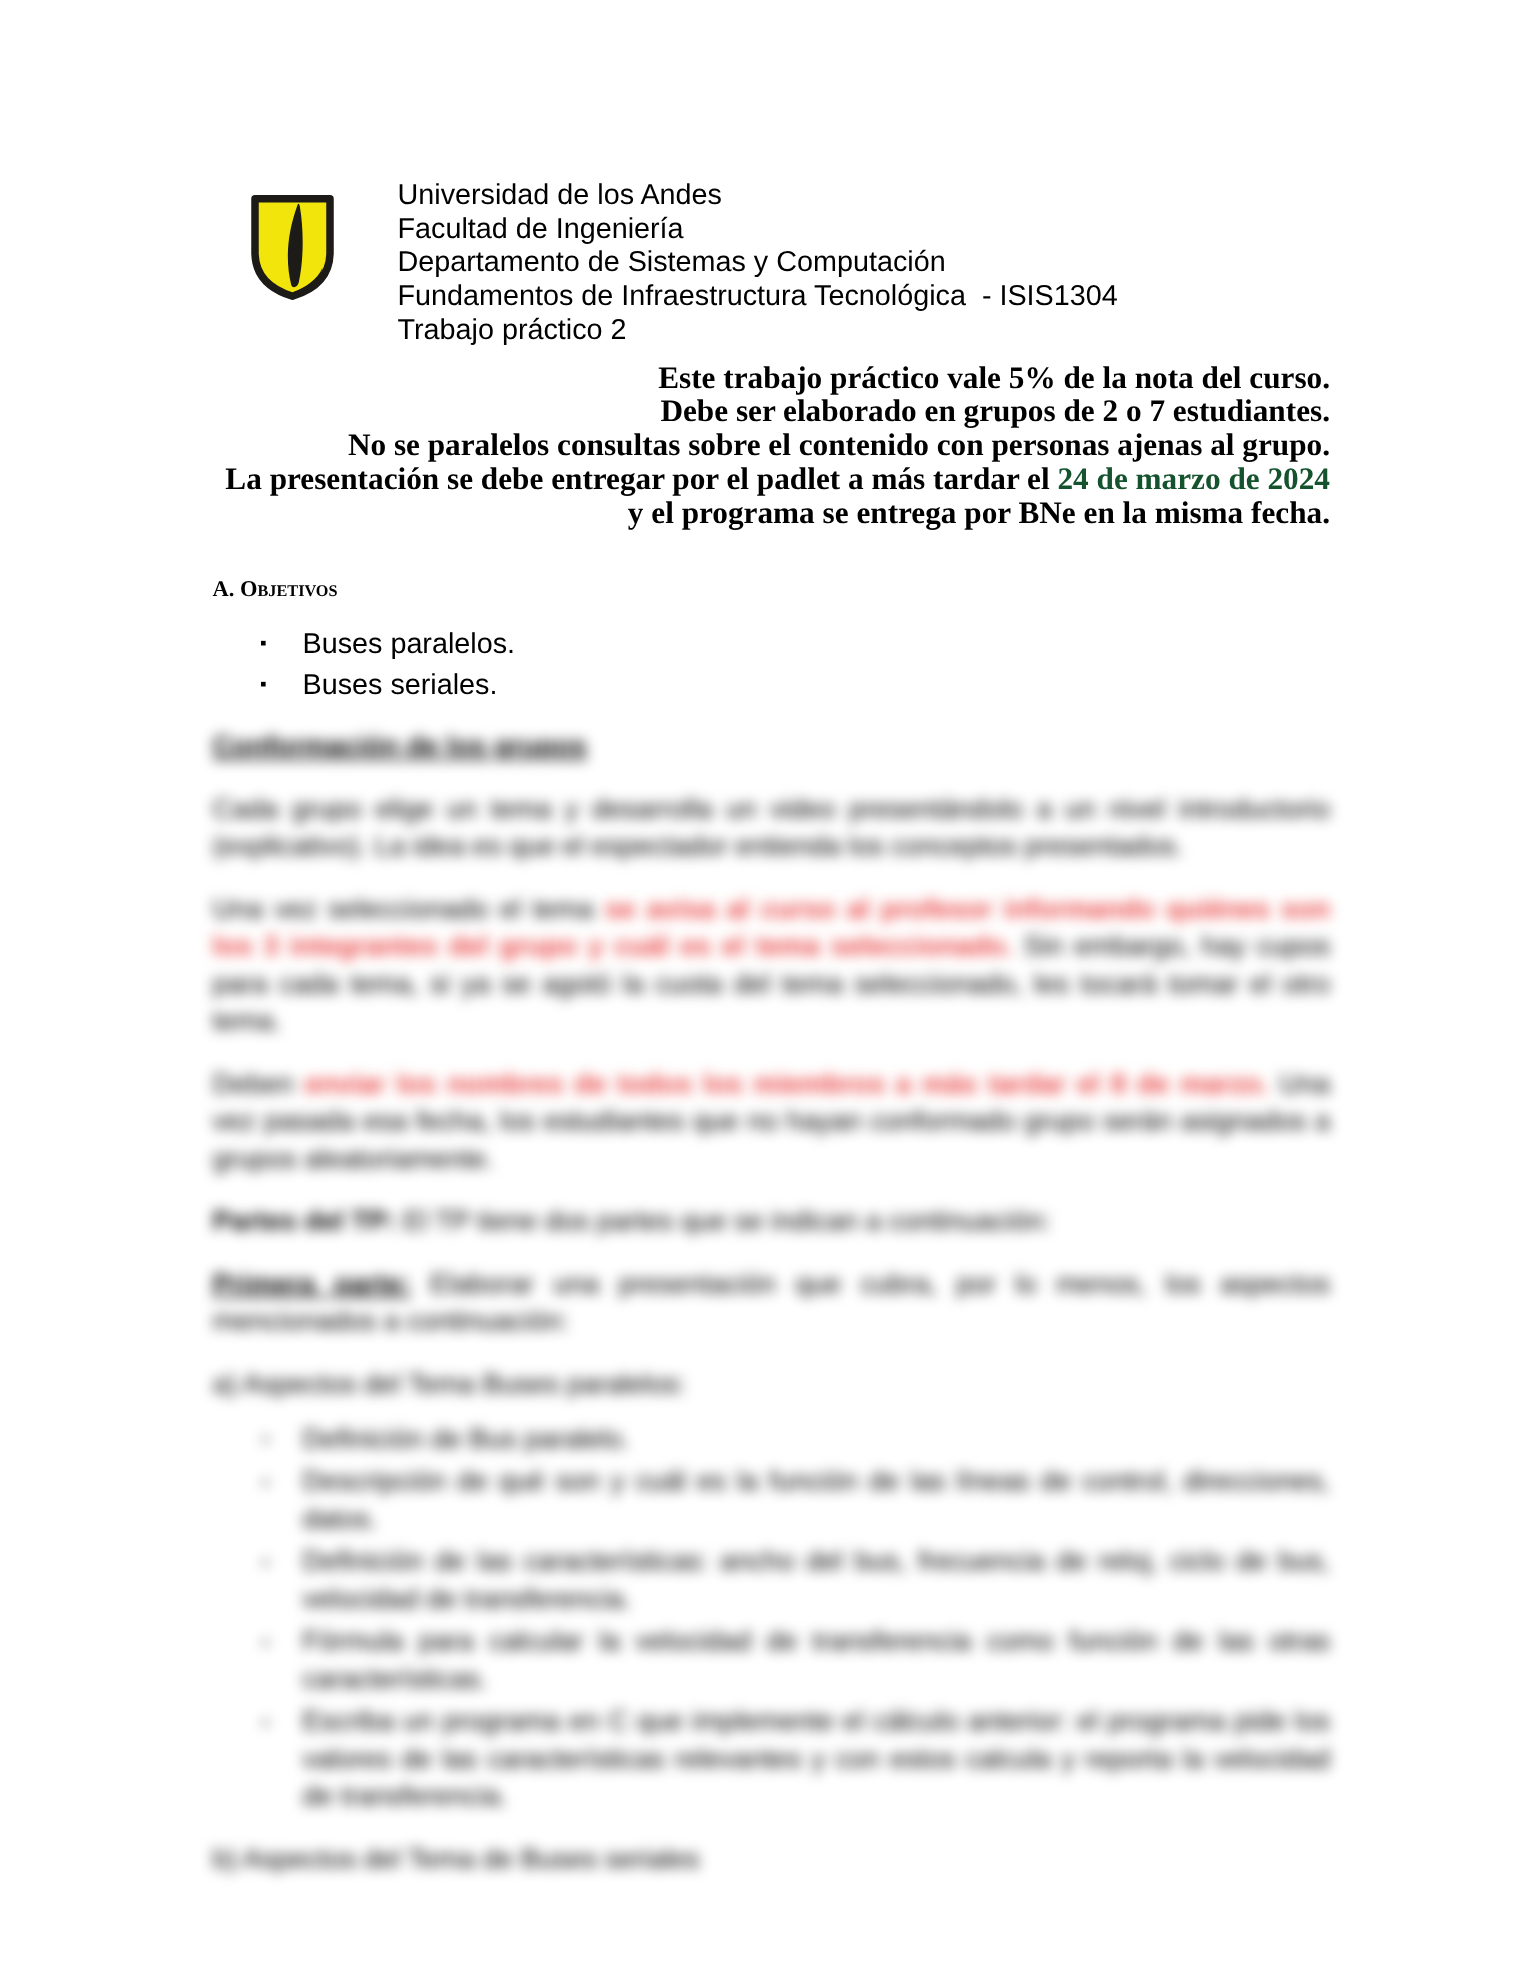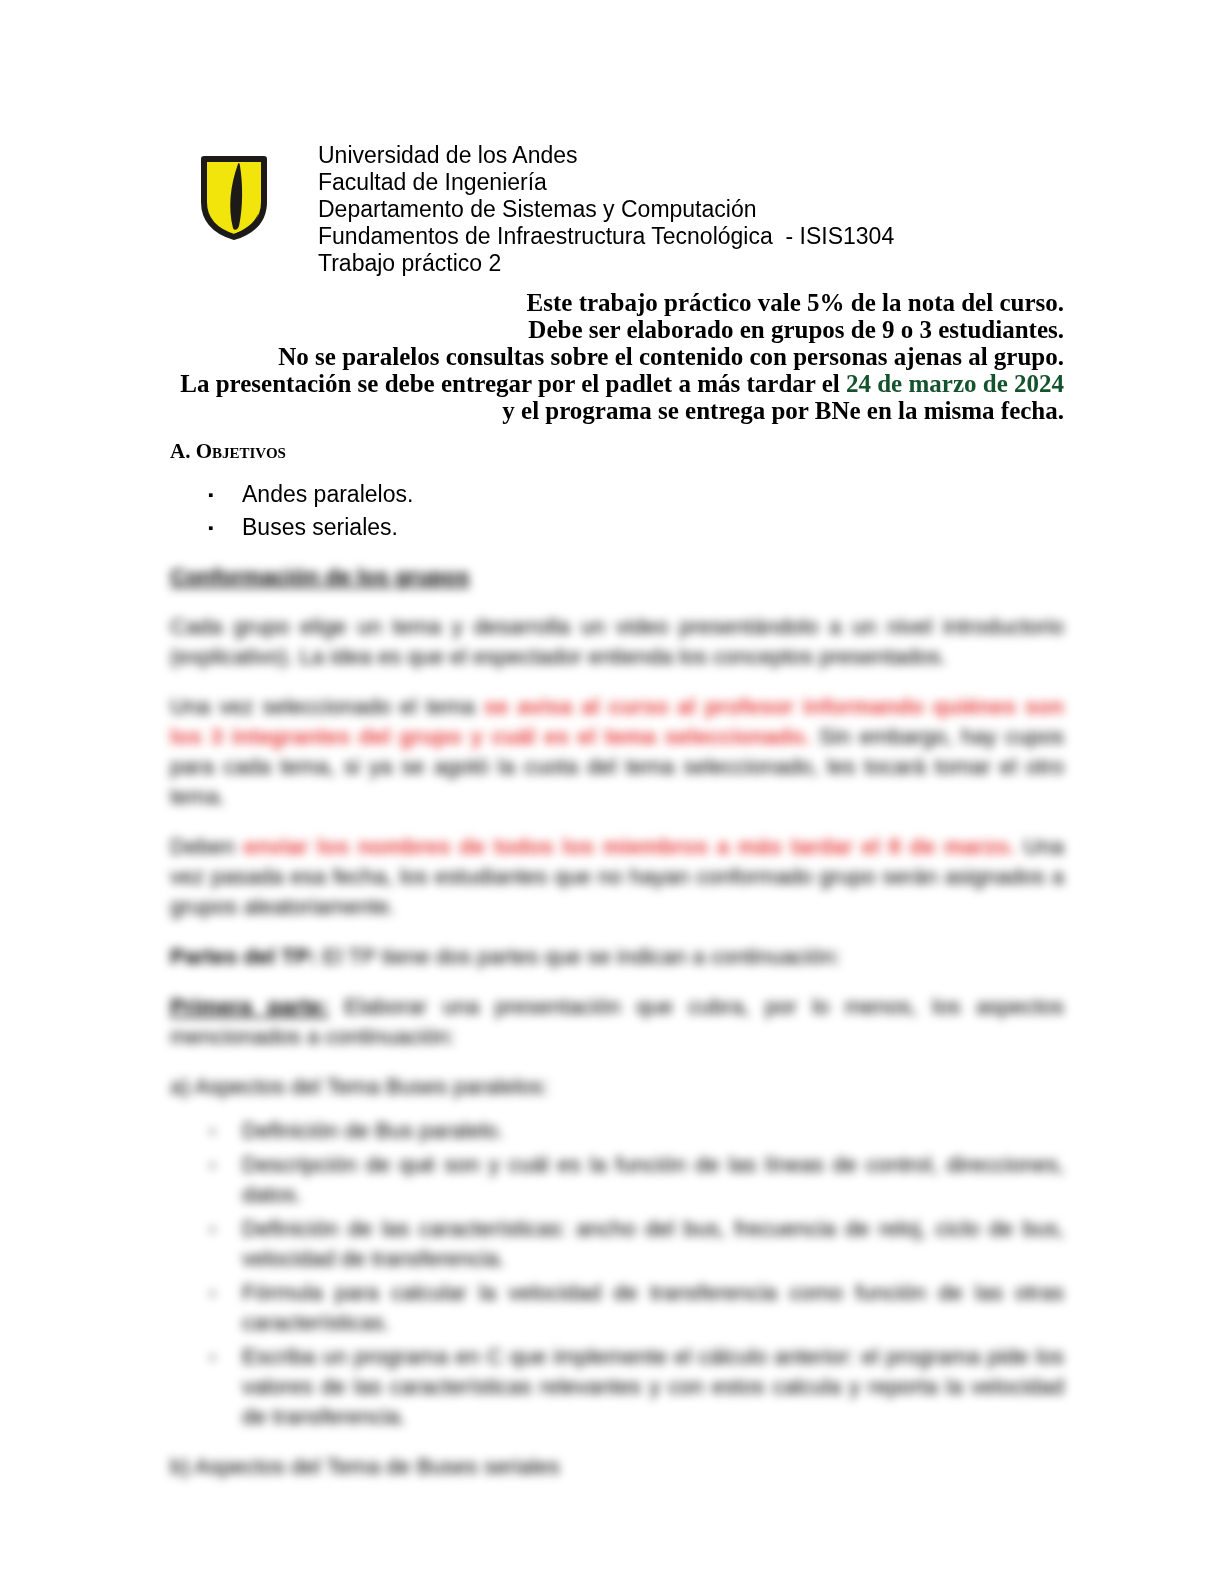--- a/index.html
+++ b/index.html
@@ -31,22 +31,22 @@
     font-family:"Liberation Serif", serif;
     font-weight:bold;
     font-size:25px; line-height:27px;text-align:right;
   }
   .intro .red { color:#14532d; }
   
   .sec-heading {
     font-family:"Liberation Serif", serif;
     font-weight:bold;
     font-variant:small-caps;
-    font-size:21px; line-height:30px;
-    margin-top:12px;
+    font-size:18px; line-height:30px;
+    margin-top:32px;
   }
   
   .body-par {
     margin-top:16px;
     font-size:23px; line-height:28px;
   }
   .sq-list { list-style:none; margin-top:12px; }
   .sq-list li {
     position:relative;
     padding-left:72px;
@@ -104,29 +104,29 @@
       </div>
       <div class="header-lines">Universidad de los Andes
 Facultad de Ingeniería
 Departamento de Sistemas y Computación
 Fundamentos de Infraestructura Tecnológica  - ISIS1304
 Trabajo práctico 2</div>
     </div>
 
     <div class="intro">
       <div>Este trabajo práctico vale 5% de la nota del curso.</div>
-      <div>Debe ser elaborado en grupos de 9 o 3 estudiantes.</div>
+      <div>Debe ser elaborado en grupos de 2 o 7 estudiantes.</div>
       <div>No se paralelos consultas sobre el contenido con personas ajenas al grupo.</div>
       <div><span>La presentación se debe entregar por el padlet a más tardar el </span><span class="red">24 de marzo de 2024</span></div>
       <div>y el programa se entrega por BNe en la misma fecha.</div>
     </div>
 
     <div class="sec-heading">A. Objetivos</div>
     <ul class="sq-list">
-      <li>Andes paralelos.</li>
+      <li>Buses paralelos.</li>
       <li>Buses seriales.</li>
     </ul>
 
 
     <div class="redacted">
       <p class="r-heading">Conformación de los grupos</p>
 
       <p>Cada grupo elige un tema y desarrolla un video presentándolo a un nivel introductorio (explicativo). La idea es que el espectador entienda los conceptos presentados.</p>
 
       <p><span>Una vez seleccionado el tema </span><span class="r-red">se avisa al curso al profesor informando quiénes son los 3 integrantes del grupo y cuál es el tema seleccionado.</span><span> Sin embargo, hay cupos para cada tema, si ya se agotó la cuota del tema seleccionado, les tocará tomar el otro tema.</span></p>

